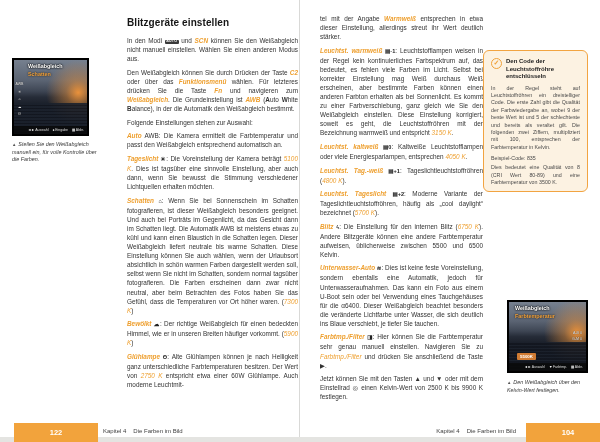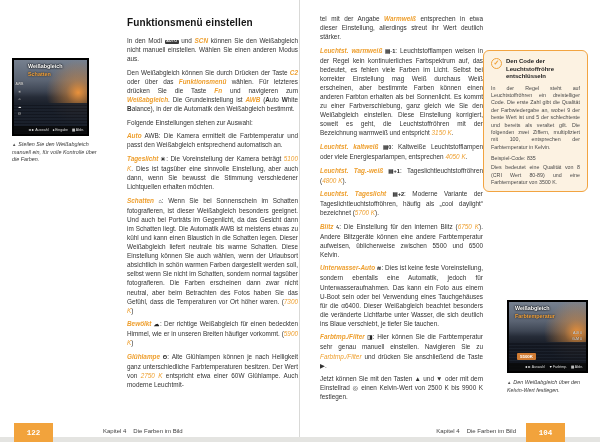--- a/index.html
+++ b/index.html
@@ -62,22 +62,22 @@
     gap:4px;padding:0 3px;white-space:nowrap;}
   .lcd-bar .hint-icon{color:#fff;margin-right:.5px;}
 
   
   .caption{position:absolute;font-size:5.4px;font-style:italic;color:#3a3a3a;line-height:1.4;}
   #cap1{left:12px;top:141px;width:90px;}
   #cap2{left:507px;top:379px;width:86px;}
   .cap-marker{font-style:normal;font-size:4.4px;color:#555;margin-right:2px;}
 
   
-  .pagenum{position:absolute;top:423px;height:19px;width:39px;background:#F2A33C;color:#fff;
-    font-weight:bold;font-size:7.5px;display:flex;align-items:center;justify-content:center;font-family:Liberation Mono, monospace;}
+  .pagenum{position:absolute;top:423px;height:19px;width:84px;background:#F2A33C;color:#fff;
+    font-weight:bold;font-size:7.5px;display:flex;align-items:center;justify-content:center;}
   #pn-left{left:14px;} #pn-right{left:526px;}
   .foot-text{position:absolute;top:428px;font-size:6px;color:#3f3f3f;white-space:nowrap;}
   #ft-left{left:103px;} #ft-right{right:84px;}
   .foot-text .chap{margin-right:7px;}
 </style>
 </head>
 <body>
 
 <div class="gutter"></div>
 <div class="bottom-edge"></div>
@@ -100,21 +100,21 @@
       <span><span class="hint-icon">●</span><span>Eingabe</span></span>
       <span><span class="hint-icon">▦</span><span>Abbr.</span></span>
     </div>
   </div>
 </div>
 <div class="caption" id="cap1">
   <span class="cap-marker">▲</span><span>Stellen Sie den Weißabgleich manuell ein, für volle Kontrolle über die Farben.</span>
 </div>
 
 <div class="col" id="left-col">
-  <h1 class="title">Funktionsmenü einstellen</h1>
+  <h1 class="title">Blitzgeräte einstellen</h1>
   <p class="body"><span>In den Modi </span><span class="mode">AUTO</span><span> und </span><span class="k">SCN</span><span> können Sie den Weißabgleich nicht manuell einstellen. Wählen Sie einen anderen Modus aus.</span></p>
   <p class="body"><span>Den Weißabgleich können Sie durch Drücken der Taste </span><span class="k">C2</span><span> oder über das </span><span class="k">Funktionsmenü</span><span> wählen. Für letzteres drücken Sie die Taste </span><span class="k">Fn</span><span> und navigieren zum </span><span class="k">Weißabgleich</span><span>. Die Grundeinstellung ist </span><span class="k">AWB</span><span> (</span><span class="b">A</span><span>uto </span><span class="b">W</span><span>hite </span><span class="b">B</span><span>alance), in der die Automatik den Weißabgleich bestimmt.</span></p>
   <p class="body"><span>Folgende Einstellungen stehen zur Auswahl:</span></p>
   <p class="body"><span class="k">Auto</span><span> AWB: Die Kamera ermittelt die Farbtemperatur und passt den Weißabgleich entsprechend automatisch an.</span></p>
   <p class="body"><span class="k">Tageslicht</span><span class="ic"> ☀</span><span>: Die Voreinstellung der Kamera beträgt </span><span class="v">5100 K</span><span>. Dies ist tagsüber eine sinnvolle Einstellung, aber auch dann, wenn Sie bewusst die Stimmung verschiedener Lichtquellen erhalten möchten.</span></p>
   <p class="body"><span class="k">Schatten</span><span class="ic"> ⌂</span><span>: Wenn Sie bei Sonnenschein im Schatten fotografieren, ist dieser Weißabgleich besonders geeignet. Und auch bei Porträts im Gegenlicht, da das Gesicht dann im Schatten liegt. Die Automatik AWB ist meistens etwas zu kühl und kann einen Blaustich in die Schatten legen. Dieser Weißabgleich liefert neutrale bis warme Schatten. Diese Einstellung können Sie auch wählen, wenn der Urlaubsort absichtlich in schön warmen Farben dargestellt werden soll, selbst wenn Sie nicht im Schatten, sondern normal tagsüber fotografieren. Die Farben erscheinen dann zwar nicht neutral, aber beim Betrachten des Fotos haben Sie das Gefühl, dass die Temperaturen vor Ort höher waren. (</span><span class="v">7300 K</span><span>)</span></p>
   <p class="body"><span class="k">Bewölkt</span><span class="ic"> ☁</span><span>: Der richtige Weißabgleich für einen bedeckten Himmel, wie er in unseren Breiten häufiger vorkommt. (</span><span class="v">5900 K</span><span>)</span></p>
   <p class="body"><span class="k">Glühlampe</span><span class="ic"> ʘ</span><span>: Alte Glühlampen können je nach Helligkeit ganz unterschiedliche Farbtemperaturen besitzen. Der Wert von </span><span class="v">2750 K</span><span> entspricht etwa einer 60W Glühlampe. Auch moderne Leuchtmit-</span></p>
 </div>
 

